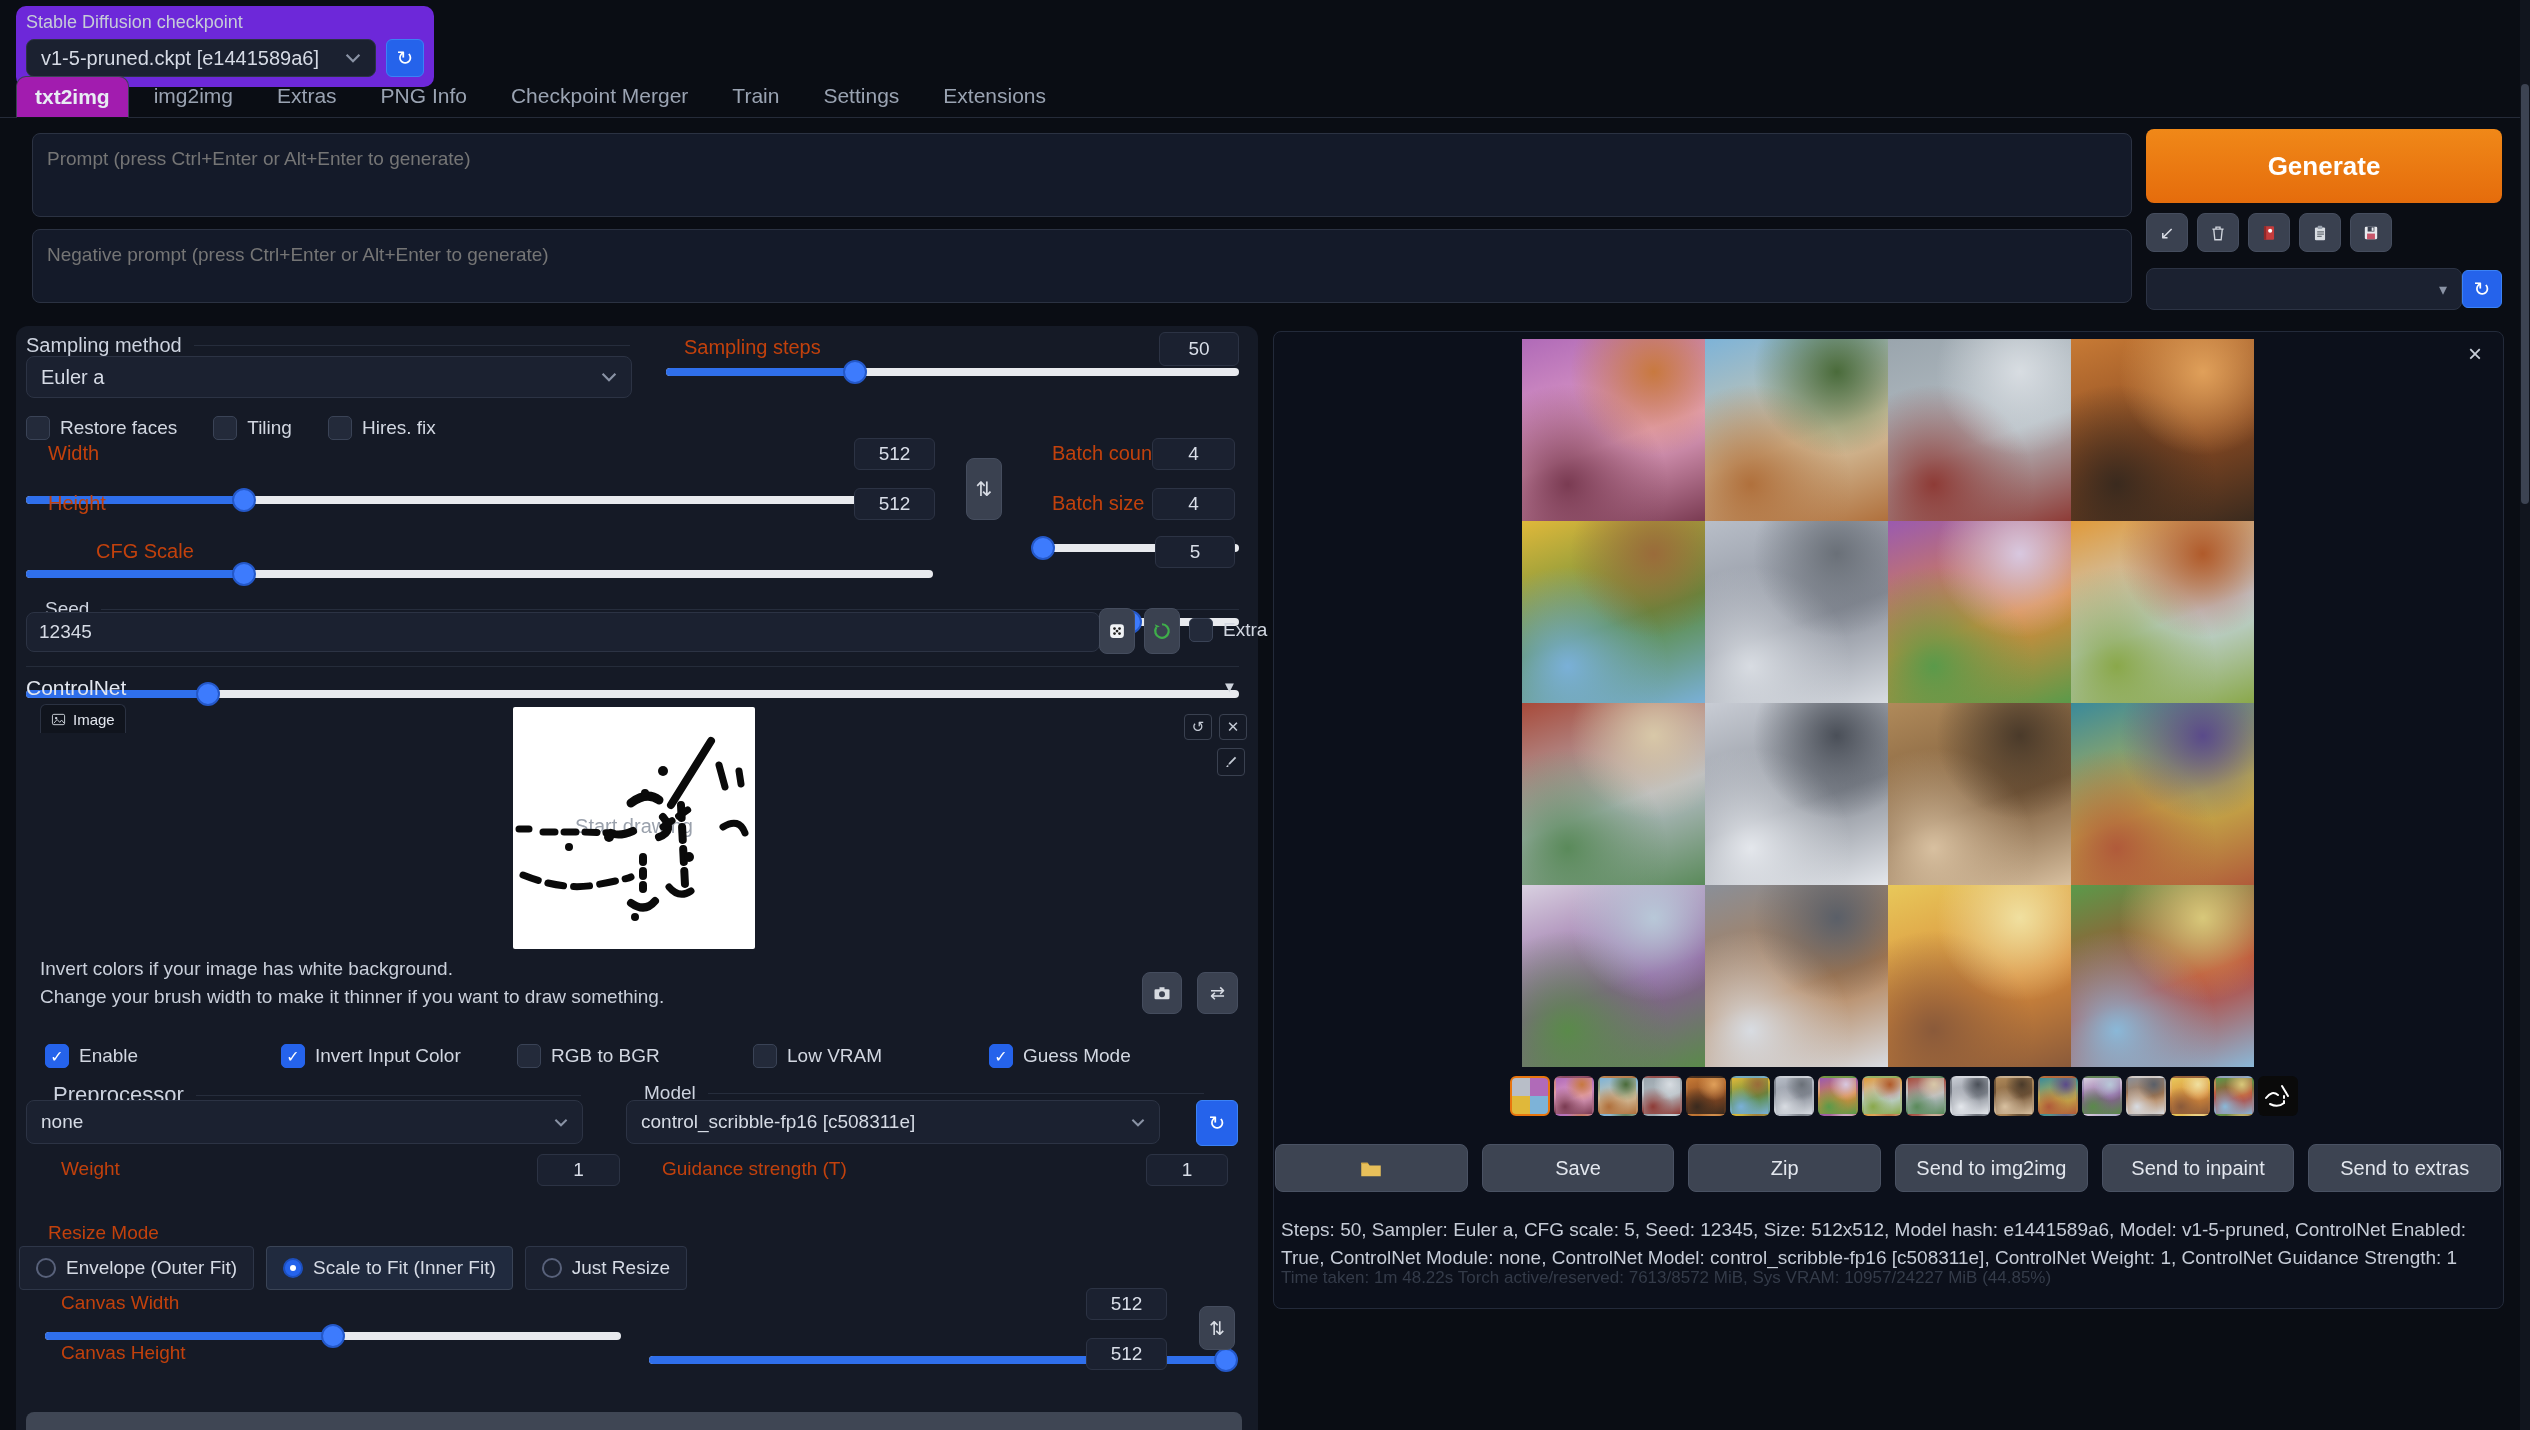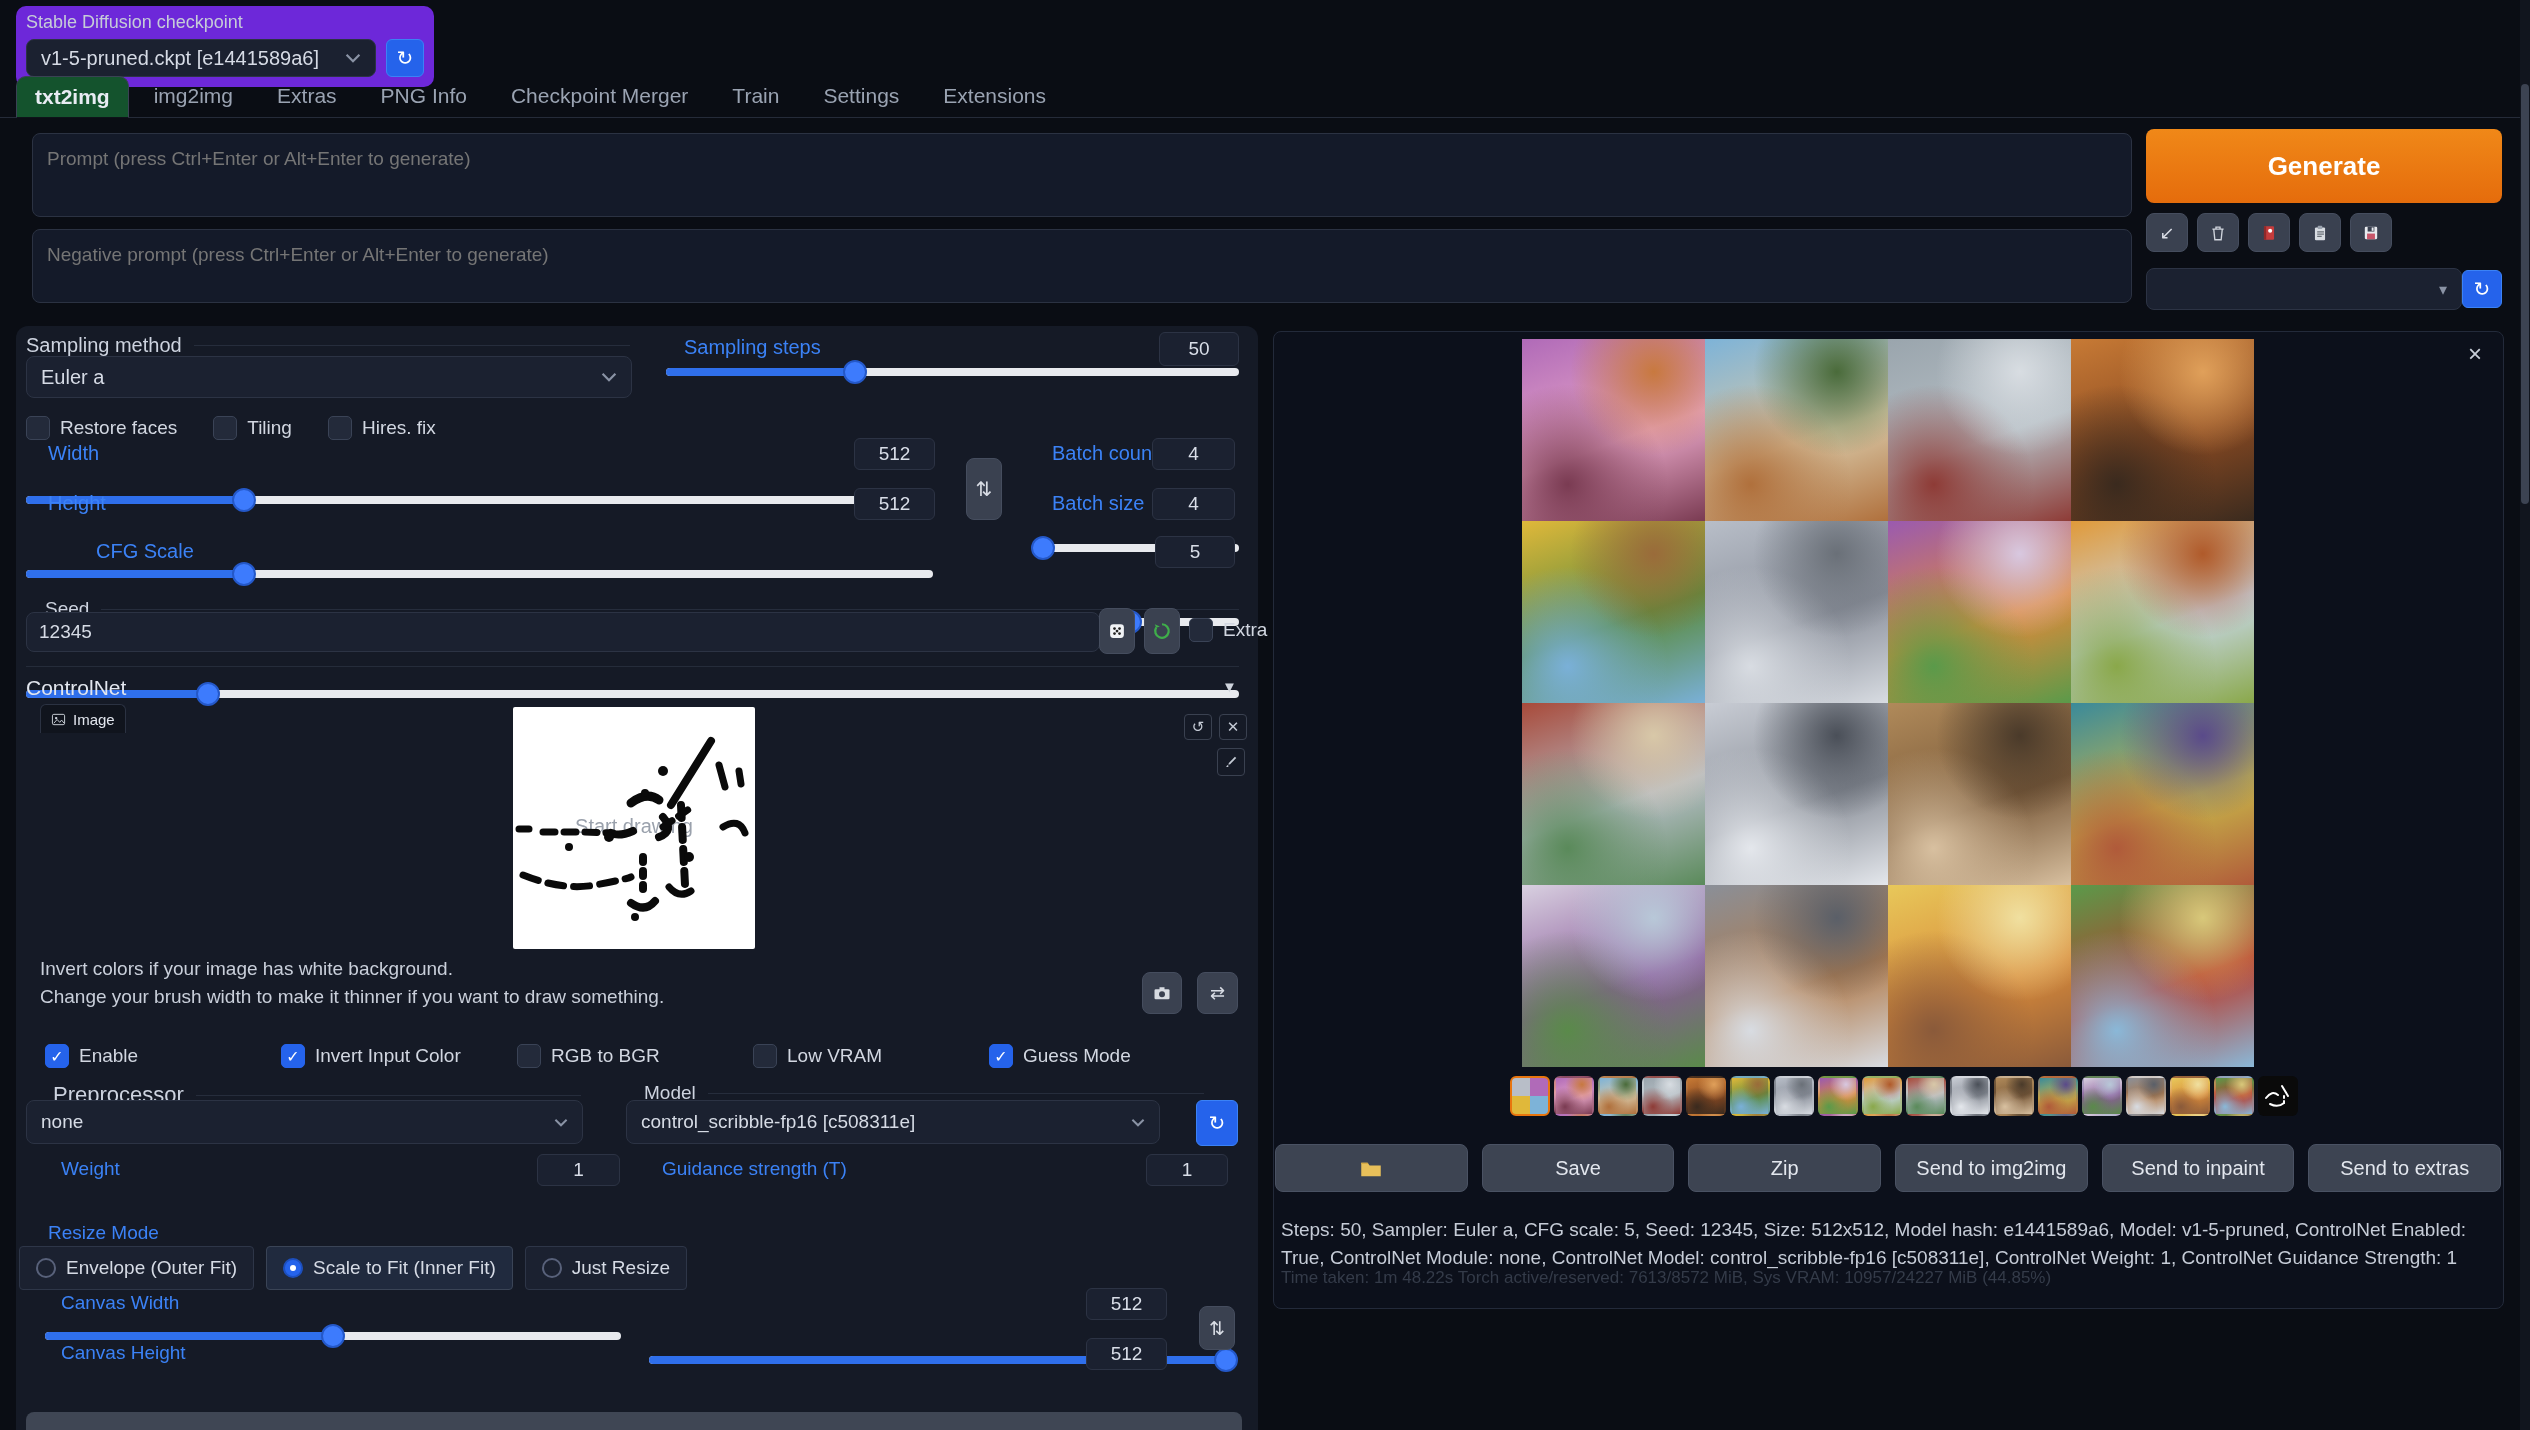--- a/index.html
+++ b/index.html
@@ -7,40 +7,40 @@
        font-family:"Liberation Sans",sans-serif;color:#d6dbe5;}
   .abs{position:absolute;}
   
   .select{background:#1b2130;border:1px solid #2c3344;border-radius:8px;
           display:flex;align-items:center;padding:0 14px;color:#d6dbe5;font-size:20px;cursor:pointer;}
   .select .chev{margin-left:auto;color:#8a93a5;font-size:16px;}
   .numbox{background:#1b2130;border:1px solid #2c3344;border-radius:6px;
           display:flex;align-items:center;justify-content:center;font-size:19px;color:#d9dee8;}
   .lblrow{display:flex;align-items:center;gap:12px;font-size:20px;color:#cdd3df;}
   .lblrow::after{content:"";flex:1;height:1px;background:#262d3c;}
-  .lbl{font-size:20px;color:#3b82f6;white-space:nowrap;}
+  .lbl{font-size:20px;color:#c2410c;white-space:nowrap;}
   .slider{position:relative;height:24px;}
   .slider .track{position:absolute;left:0;right:0;top:8px;height:8px;border-radius:4px;background:#e8eaee;}
   .slider .fill{position:absolute;left:0;top:8px;height:8px;border-radius:4px;background:#2f6feb;}
   .slider .handle{position:absolute;top:0;width:24px;height:24px;border-radius:50%;
                   background:#3d7bfd;border:2px solid #2458c8;box-sizing:border-box;}
   .cb{width:24px;height:24px;border-radius:5px;box-sizing:border-box;display:inline-flex;
       align-items:center;justify-content:center;flex:none;cursor:pointer;}
   .cb.off{background:#232a3a;border:1px solid #3a4356;}
   .cb.on{background:#2563eb;border:1px solid #2563eb;color:#fff;font-size:16px;}
   .cb.on::after{content:"✓";}
   .cbl{font-size:19px;color:#d2d7e1;margin-left:10px;white-space:nowrap;}
   .cbitem{display:flex;align-items:center;}
   .iconbtn{background:#3a4150;border:1px solid #454d5e;border-radius:8px;display:flex;
            align-items:center;justify-content:center;cursor:pointer;color:#d8dce4;}
   .bluebtn{background:#2563eb;border:1px solid #3b82f6;border-radius:6px;display:flex;
            align-items:center;justify-content:center;color:#fff;cursor:pointer;}
   .tab{padding:8px 18px;font-size:21px;color:#9aa3b2;border-radius:10px 10px 0 0;cursor:pointer;
        border:1px solid transparent;}
-  .tab.active{color:#e8ecf3;background:#14532d;border-color:#3a4254;border-bottom-color:#0e1219;
+  .tab.active{color:#e8ecf3;background:#a21caf;border-color:#3a4254;border-bottom-color:#0e1219;
               margin-bottom:-1px;font-weight:bold;}
   .pill{display:flex;align-items:center;gap:10px;background:#1b2130;border:1px solid #2e3648;
         border-radius:4px;padding:0 16px;height:42px;cursor:pointer;}
   .pill.sel{background:#202a3e;border-color:#3a4456;}
   .radio{width:20px;height:20px;border-radius:50%;box-sizing:border-box;flex:none;}
   .radio.off{border:2px solid #58617a;background:transparent;}
   .radio.onr{background:#2563eb;border:2px solid #1d4fbd;position:relative;}
   .radio.onr::after{content:"";position:absolute;left:5px;top:5px;width:6px;height:6px;border-radius:50%;background:#fff;}
   .pill .rlbl{font-size:19px;color:#d6dbe5;white-space:nowrap;}
   .resbtn{flex:1;height:46px;border-radius:8px;background:#3d4452;border:1px solid #4a5263;

